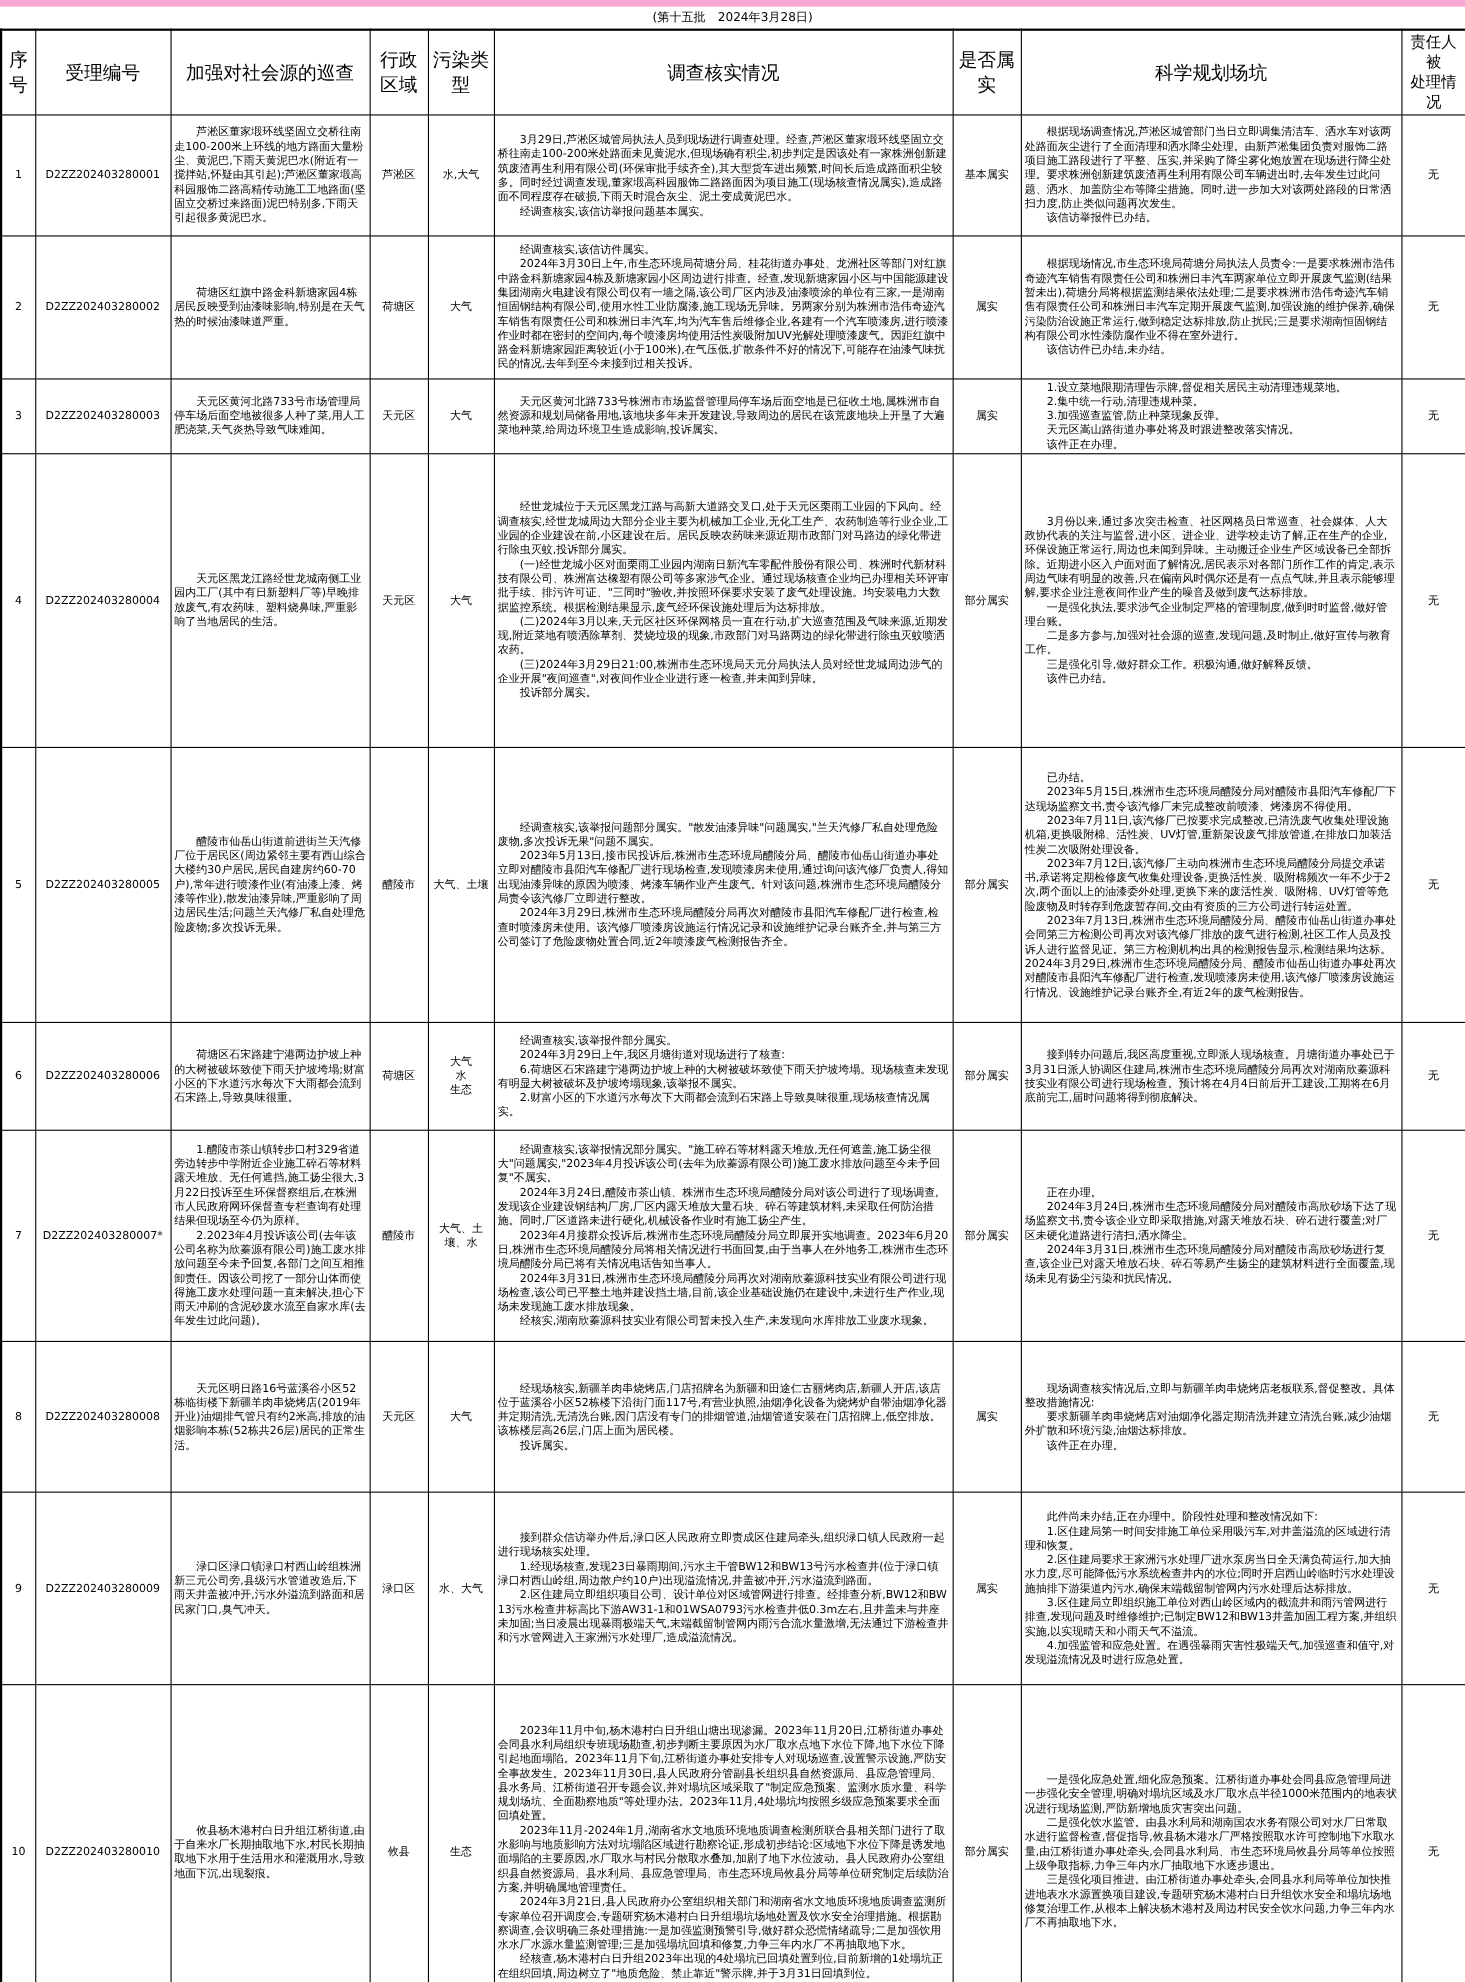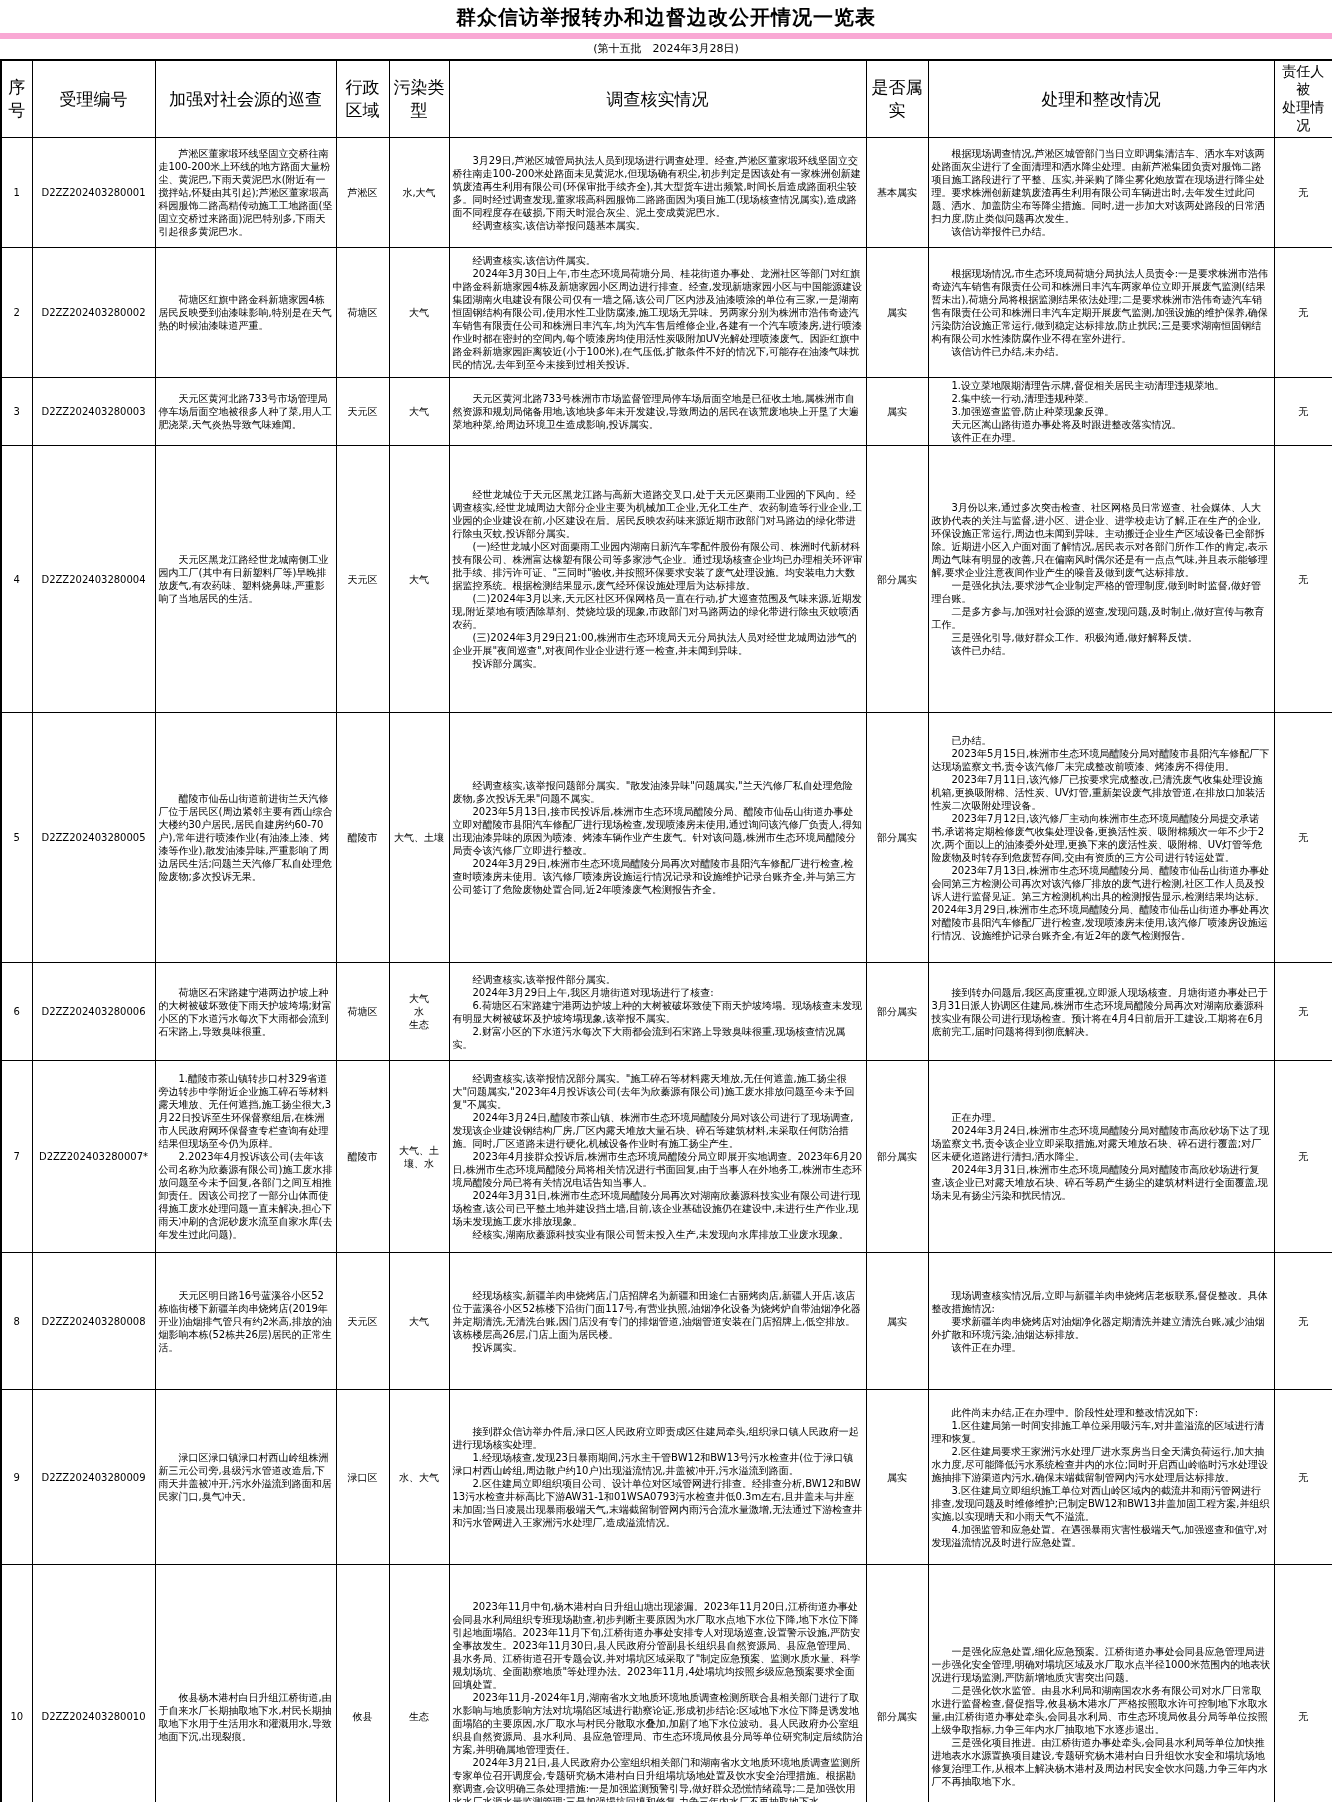--- a/index.html
+++ b/index.html
@@ -12,21 +12,20 @@
   th{font-size:17px;font-weight:normal;text-align:center;height:30px;padding:2px 1px;}
   td{font-size:10px;line-height:13px;}
   td.c{text-align:center;}
   td.t{text-align:left;white-space:pre-wrap;word-break:break-all;}
   tr{page-break-inside:avoid;}
 </style>
 </head>
 <body>
 
 <div class="sheet">
-  <div class="doc-title">群众信访举报转办和边督边改公开情况一览表</div>
   <div class="doc-subtitle">(第十五批　2024年3月28日)</div>
 
   <table>
     <colgroup>
       <col style="width:31px">
         <col style="width:123px">
         <col style="width:181px">
       <col style="width:53px">
         <col style="width:60px">
         <col style="width:417px">
@@ -36,21 +35,21 @@
     </colgroup>
     <thead>
       <tr>
         <th>序号</th>
         <th>受理编号</th>
         <th>加强对社会源的巡查</th>
         <th>行政区域</th>
         <th>污染类型</th>
         <th>调查核实情况</th>
         <th>是否属实</th>
-        <th>处理和整改情况</th>
+        <th>科学规划场坑</th>
         <th style="white-space:pre-wrap;font-size:14px">责任人被
 处理情况</th>
       </tr>
     </thead>
     <tbody id="tbody">
         <tr style="height: 110px;">
     <td class="c">1</td>
     <td class="c">D2ZZ202403280001</td>
     <td class="t">　　芦淞区董家塅环线坚固立交桥往南走100-200米上环线的地方路面大量粉尘、黄泥巴,下雨天黄泥巴水(附近有一搅拌站,怀疑由其引起);芦淞区董家塅高科园服饰二路高精传动施工工地路面(坚固立交桥过来路面)泥巴特别多,下雨天引起很多黄泥巴水。</td>
     <td class="c">芦淞区</td>

